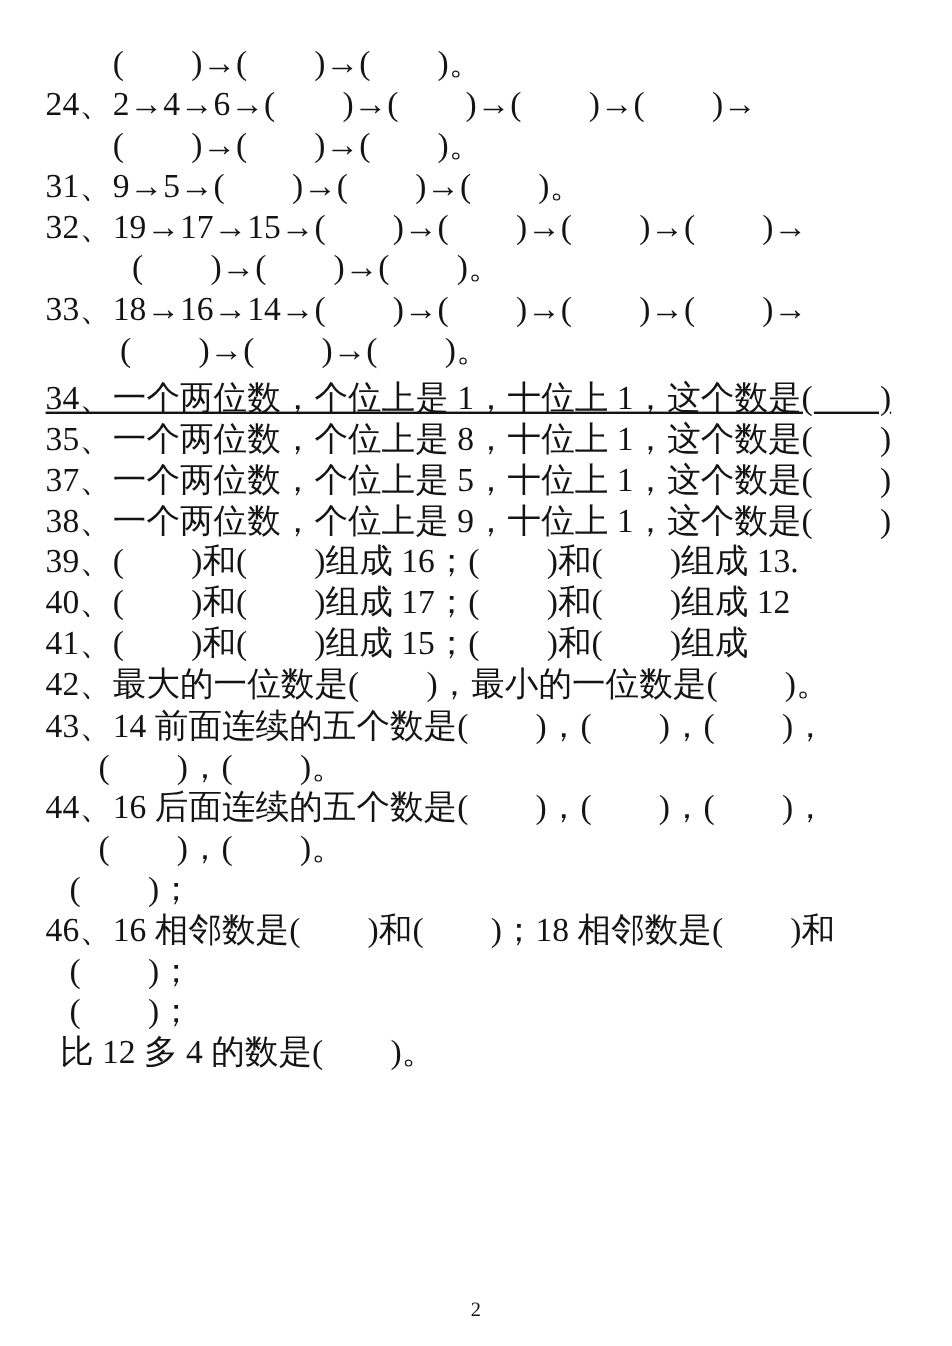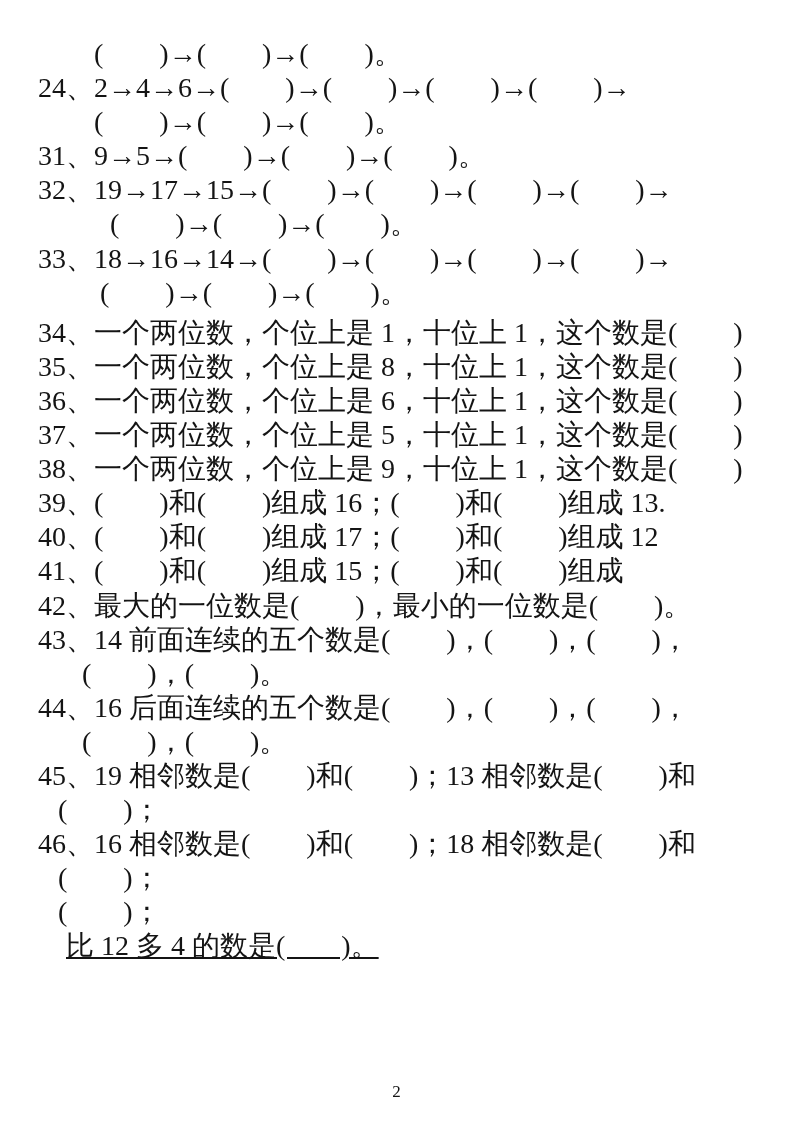--- a/index.html
+++ b/index.html
@@ -19,23 +19,23 @@
     white-space: pre;
     height: 34.1px;
     line-height: 34.1px;
   }
   
   .ind-a  { margin-left: 56px; }   
   .ind-b  { margin-left: 72px; }   
   .ind-b2 { margin-left: 62px; }   
   .ind-c  { margin-left: 44px; }   
   .ind-d  { margin-left: 20px; }   
-  .ind-e  { margin-left: 28px; text-decoration: underline; }   
+  .ind-e  { margin-left: 12px; }   
   
-  .g6 { margin-top: 6px; }
+  .g6 { margin-top: 6px; text-decoration: underline; }
   .g4 { margin-top: 0; }
   .pageno {
     position: absolute;
     left: 0;
     right: 0;
     bottom: 20px;
     height: 20px;
     line-height: 20px;
     text-align: center;
     font-size: 17px;
@@ -49,31 +49,29 @@
   <div class="ln ind-a">(        )→(        )→(        )。</div>
   <div class="ln">24、2→4→6→(        )→(        )→(        )→(        )→</div>
   <div class="ln ind-a">(        )→(        )→(        )。</div>
   <div class="ln">31、9→5→(        )→(        )→(        )。</div>
   <div class="ln">32、19→17→15→(        )→(        )→(        )→(        )→</div>
   <div class="ln ind-b">(        )→(        )→(        )。</div>
   <div class="ln">33、18→16→14→(        )→(        )→(        )→(        )→</div>
   <div class="ln ind-b2">(        )→(        )→(        )。</div>
   <div class="ln g6">34、一个两位数，个位上是 1，十位上 1，这个数是(        )</div>
   <div class="ln">35、一个两位数，个位上是 8，十位上 1，这个数是(        )</div>
-  <div class="ln">36、一个两位数，个位上是 6，十位上 1，这个数是(        )</div>
   <div class="ln">37、一个两位数，个位上是 5，十位上 1，这个数是(        )</div>
   <div class="ln">38、一个两位数，个位上是 9，十位上 1，这个数是(        )</div>
   <div class="ln g4">39、(        )和(        )组成 16；(        )和(        )组成 13.</div>
   <div class="ln">40、(        )和(        )组成 17；(        )和(        )组成 12</div>
   <div class="ln">41、(        )和(        )组成 15；(        )和(        )组成</div>
   <div class="ln">42、最大的一位数是(        )，最小的一位数是(        )。</div>
   <div class="ln g4">43、14 前面连续的五个数是(        )，(        )，(        )，</div>
   <div class="ln ind-c">(        )，(        )。</div>
   <div class="ln">44、16 后面连续的五个数是(        )，(        )，(        )，</div>
   <div class="ln ind-c">(        )，(        )。</div>
-  <div class="ln">45、19 相邻数是(        )和(        )；13 相邻数是(        )和</div>
   <div class="ln ind-d">(        )；</div>
   <div class="ln">46、16 相邻数是(        )和(        )；18 相邻数是(        )和</div>
   <div class="ln ind-d">(        )；</div>
   <div class="ln ind-d">(        )；</div>
   <div class="ln ind-e">比 12 多 4 的数是(        )。</div>
   <div class="pageno">2</div>
 </div>
 
 </body></html>

